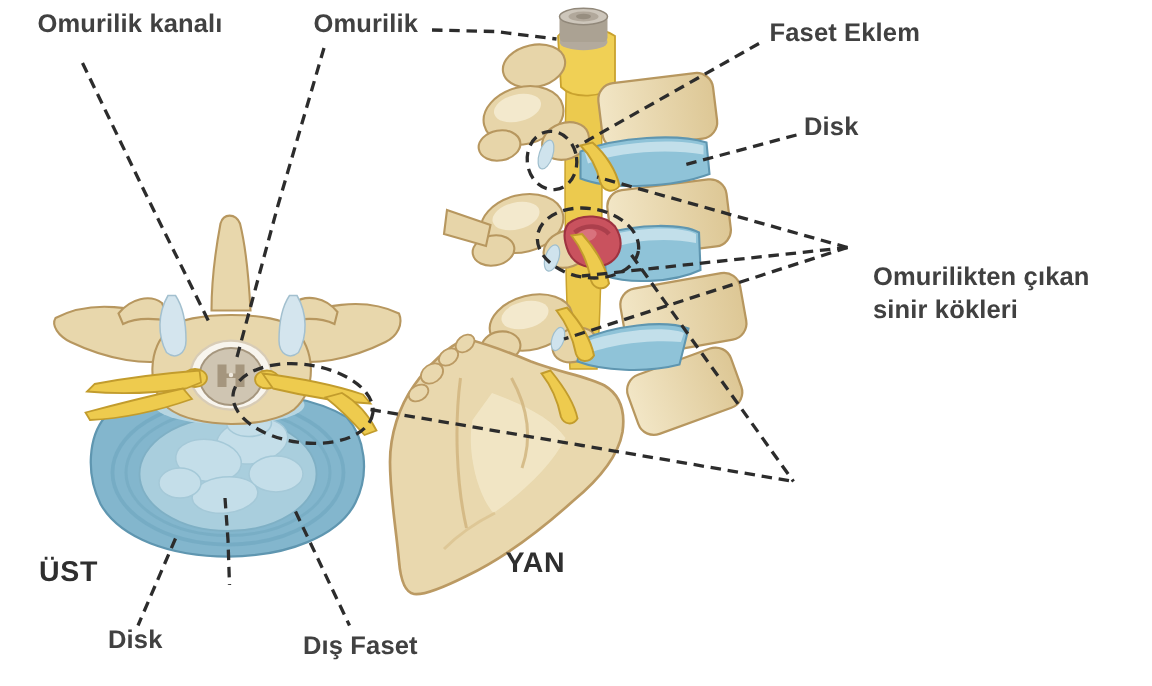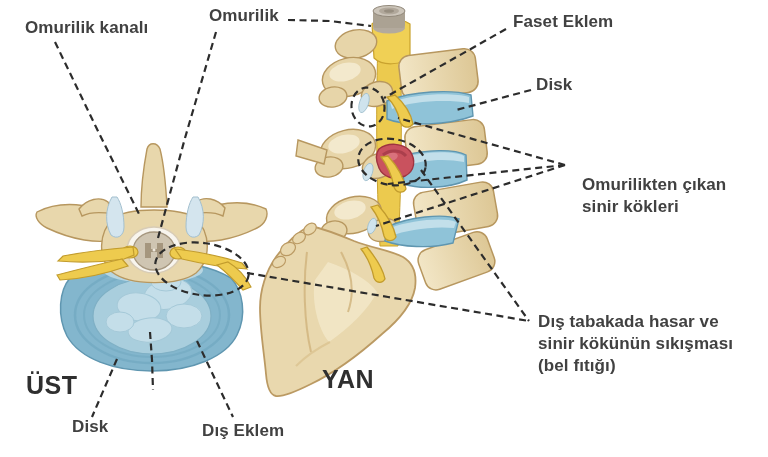--- a/index.html
+++ b/index.html
@@ -16,21 +16,21 @@
     color:#414141;
     font-size:17px;
     font-weight:700;
     line-height:22px;
     white-space:pre-line;
     letter-spacing:0.1px;
   }
   .caption{
     position:absolute;
     color:#2f2f2f;
-    font-size:25px;
+    font-size:19px;
     font-weight:700;
     letter-spacing:0.5px;
   }
 </style>
 </head>
 <body>
 
 <div class="stage">
 
   <svg width="768" height="457" viewBox="0 0 768 457">
@@ -194,27 +194,24 @@
       <line x1="565" y1="165" x2="388" y2="184"></line>
       <line x1="565" y1="165" x2="376" y2="226"></line>
       <line x1="421" y1="170" x2="529" y2="321"></line>
       <polyline points="247,273 388,297 529,321"></polyline>
       <line x1="117" y1="359" x2="92" y2="417"></line>
       <polyline points="150,332 152,360 153,390"></polyline>
       <line x1="197" y1="341" x2="233" y2="417"></line>
     </g>
   </svg>
 
-  <div class="lbl" style="left:25px;top:17px;text-align:right;">Omurilik kanalı</div>
+  <div class="lbl" style="left:25px;top:5px;text-align:right;">Omurilik kanalı</div>
   <div class="lbl" style="left:513px;top:11px;">Faset Eklem</div>
   <div class="lbl" style="left:209px;top:5px;">Omurilik</div>
   <div class="lbl" style="left:536px;top:74px;">Disk</div>
   <div class="lbl" style="left:582px;top:146px;margin-top:28px;">Omurilikten çıkan
 sinir kökleri</div>
-  <div class="lbl" style="left:538px;top:311px;">Dış tabakada hasar ve
-sinir kökünün sıkışması
-(bel fıtığı)</div>
   <div class="lbl" style="left:72px;top:416px;">Disk</div>
-  <div class="lbl" style="left:202px;top:420px;">Dış Eklem</div>
+  <div class="lbl" style="left:202px;top:420px;">Dış Faset</div>
 
   <div class="caption" style="left:26px;top:371px;">ÜST</div>
-  <div class="caption" style="left:322px;top:365px;">YAN</div>
+  <div class="caption" style="left:337px;top:365px;">YAN</div>
 </div>
 
 </body></html>

